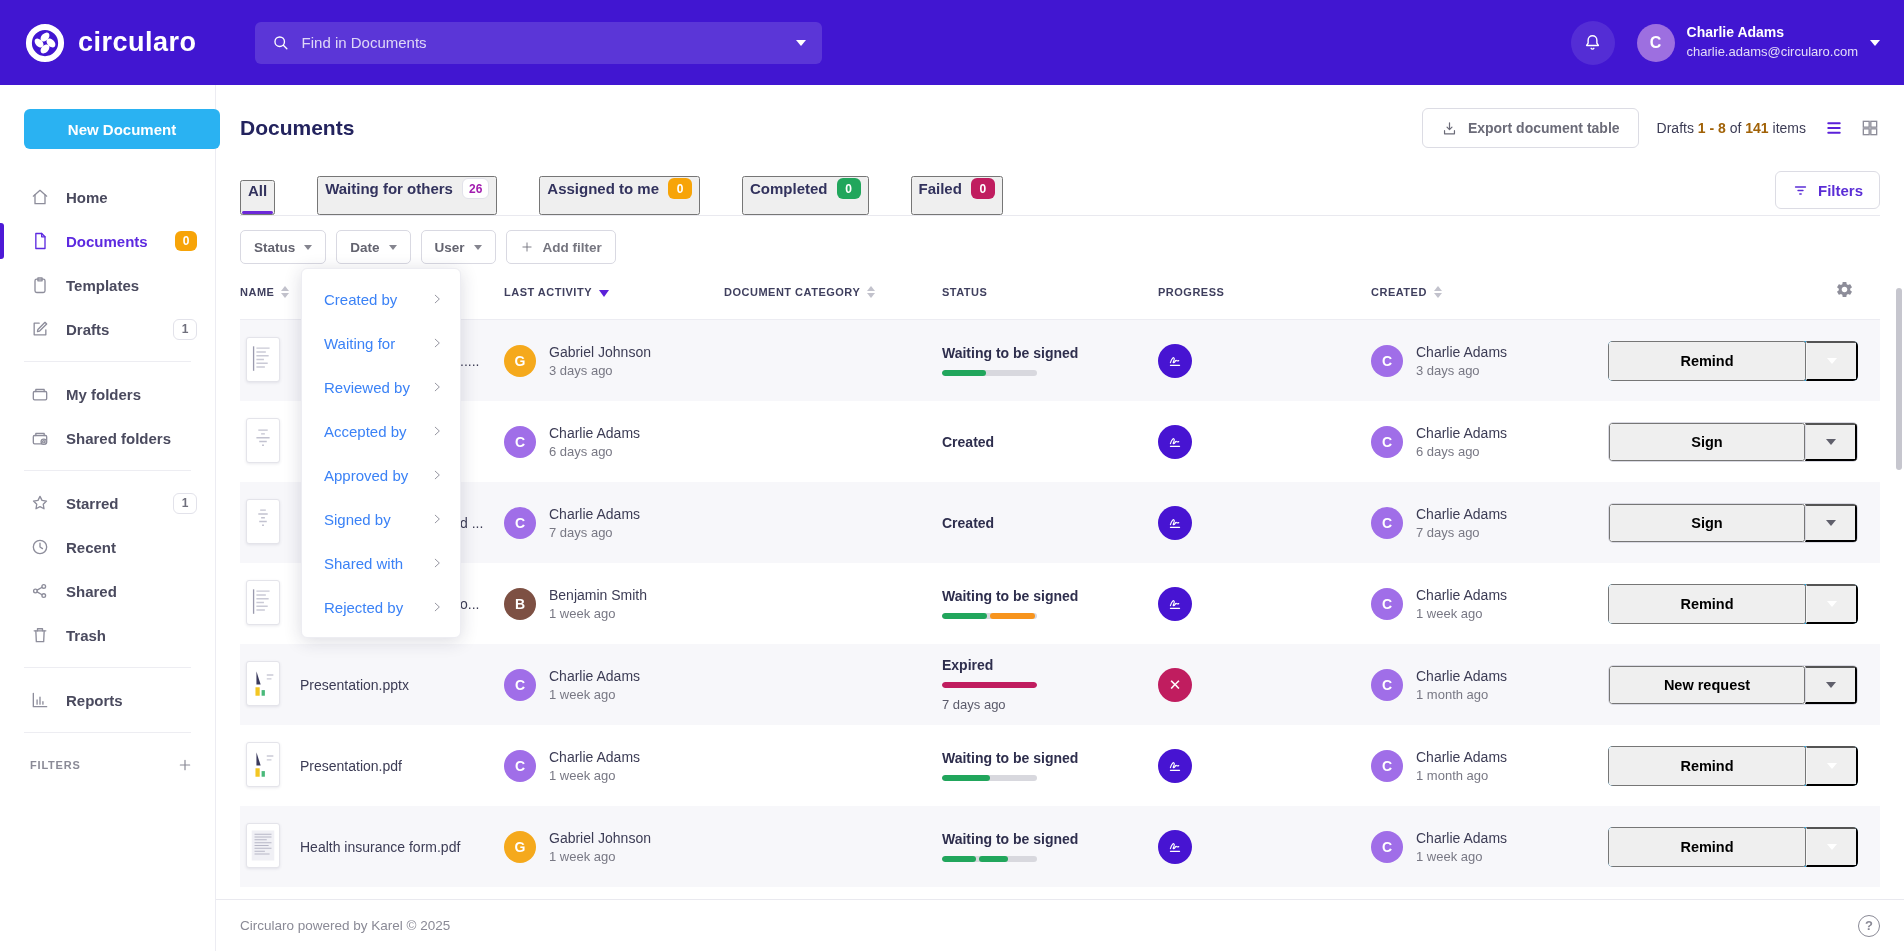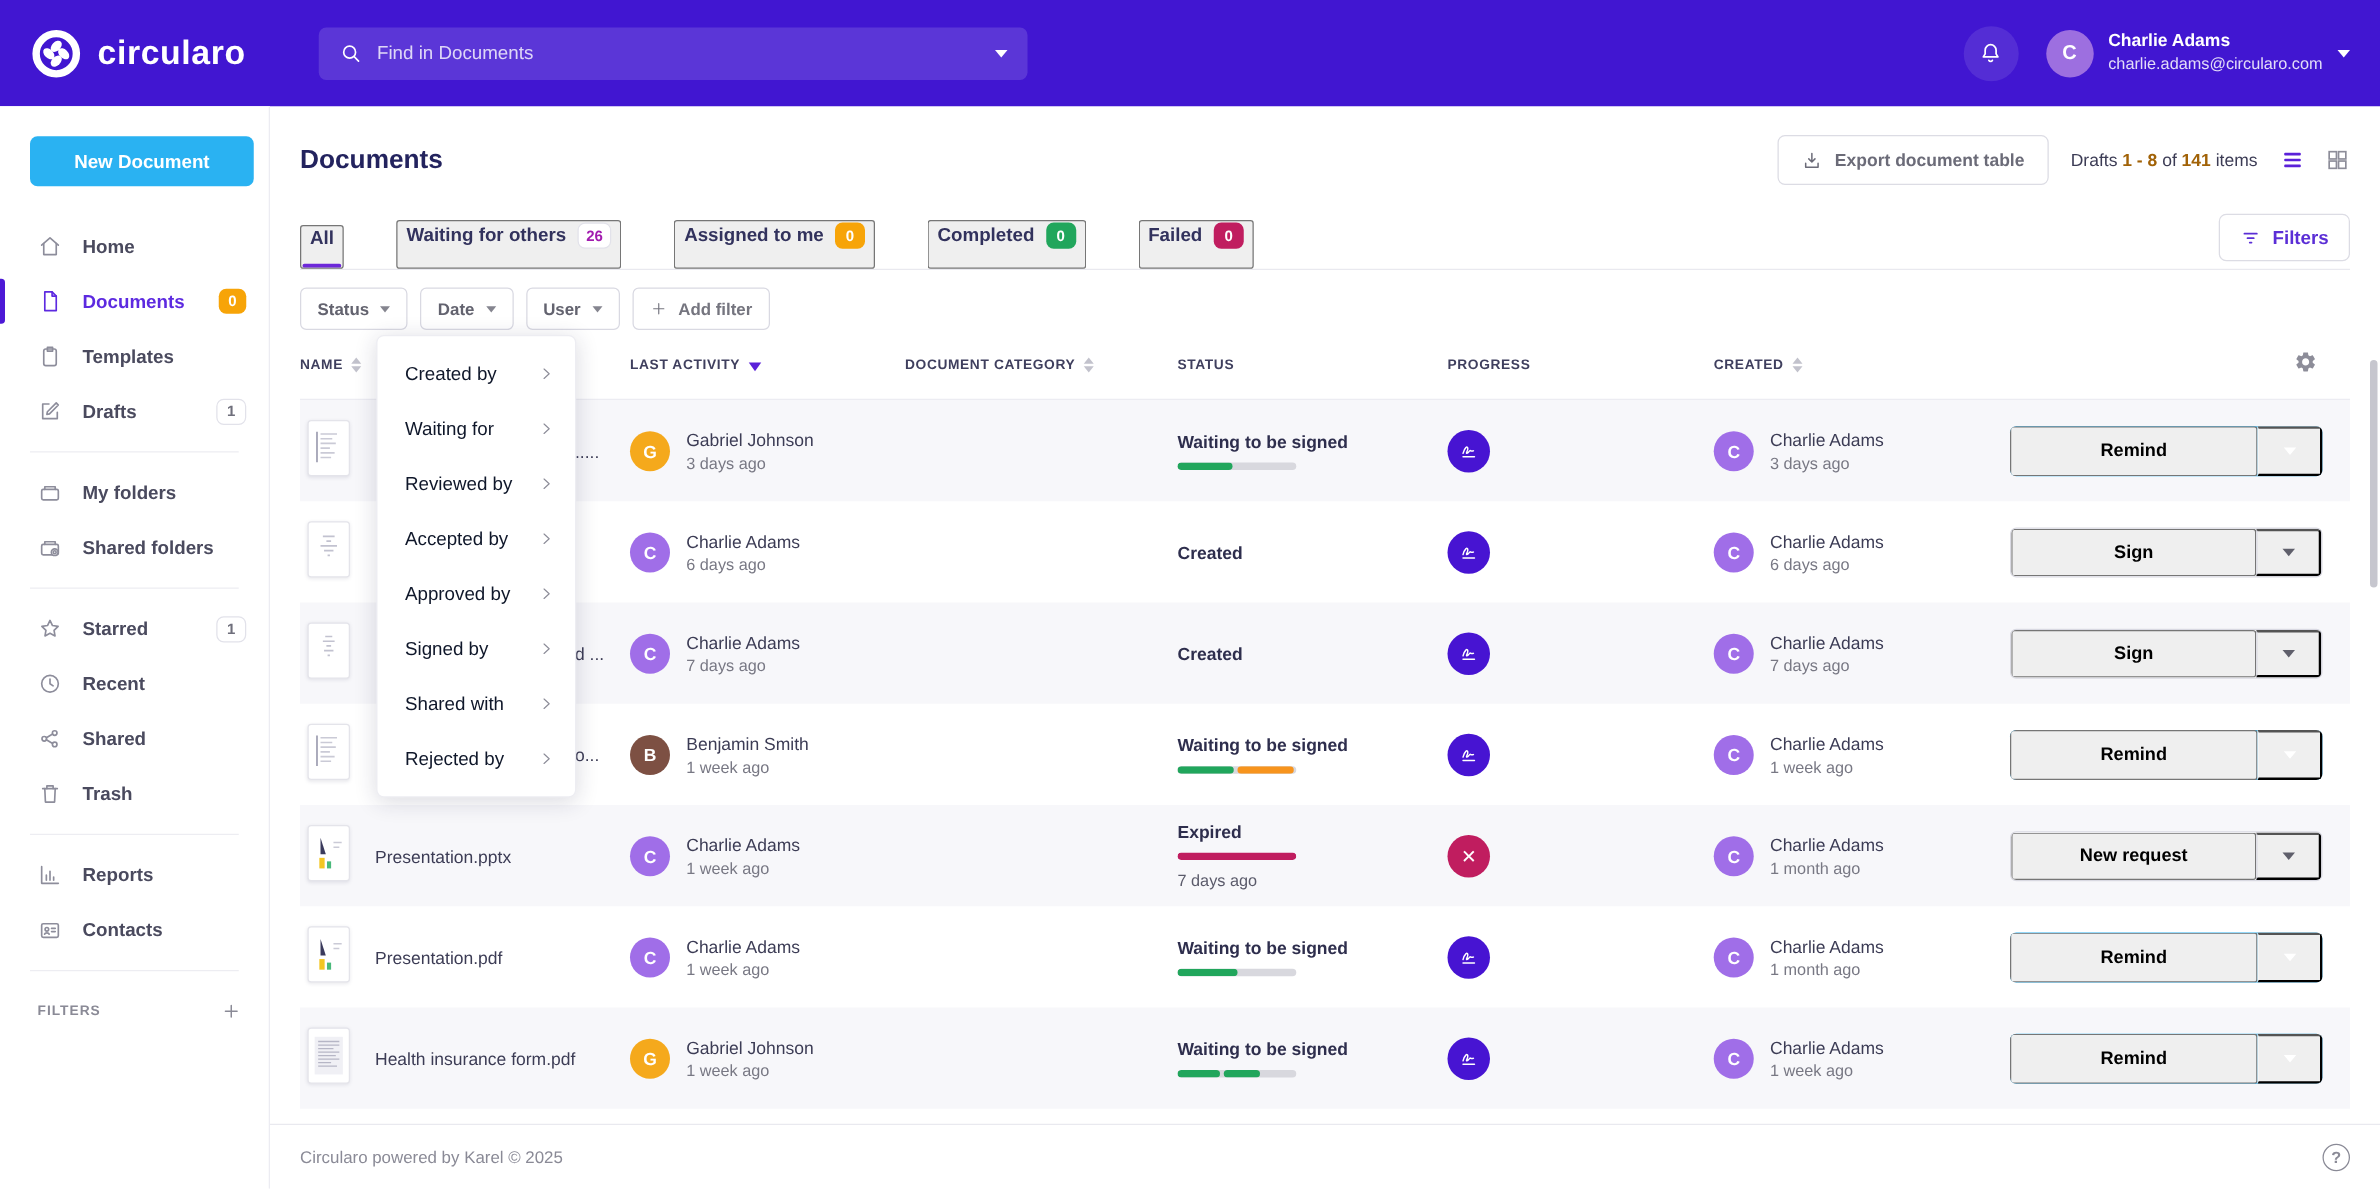--- a/index.html
+++ b/index.html
@@ -23,21 +23,21 @@
   .userbox{display:flex;align-items:center;gap:12px;cursor:pointer;}
   .avatar{border-radius:50%;color:#fff;display:flex;align-items:center;justify-content:center;font-weight:700;}
   .av-hdr{width:38px;height:38px;background:#9d6fe0;font-size:16px;}
   .user-meta{line-height:1.25;}
   .user-name{color:#fff;font-size:14px;font-weight:700;}
   .user-email{color:rgba(255,255,255,.85);font-size:13px;}
 
   
   .app{display:flex;height:866px;}
   .sidebar{width:216px;background:#fff;border-right:1px solid #ececf2;padding-top:24px;flex-shrink:0;}
-  .new-doc{display:block;width:179px;margin:0 0 26px 24px;height:40px;background:#2ab2f2;color:#fff;
+  .new-doc{display:block;width:196px;margin:0 0 26px 24px;height:40px;background:#2ab2f2;color:#fff;
     border:none;border-radius:6px;font-size:15px;font-weight:700;cursor:pointer;font-family:inherit;}
   .sb-item{position:relative;height:44px;display:flex;align-items:center;gap:16px;padding:0 18px 0 30px;
     color:#4a4a5e;font-size:15px;font-weight:600;cursor:pointer;}
   .sb-item .ic{color:#8d8d9b;}
   .sb-item.active{color:#5d2ae0;}
   .sb-item.active .ic{color:#5d2ae0;}
   .sb-item.active::before{content:"";position:absolute;left:0;top:4px;bottom:4px;width:4px;background:#4d19d6;border-radius:0 3px 3px 0;}
   .sb-badge{margin-left:auto;min-width:22px;height:20px;border-radius:6px;background:#f7a408;color:#fff;
     font-size:12px;font-weight:700;display:flex;align-items:center;justify-content:center;padding:0 5px;}
   .sb-count{margin-left:auto;min-width:24px;height:21px;border-radius:6px;background:#fff;border:1px solid #e2e2ea;
@@ -113,21 +113,21 @@
   .btn-group.primary .caret-part{border-left:1px solid rgba(255,255,255,.55);}
   .btn-group.primary .c-tri{border-left:5px solid transparent;border-right:5px solid transparent;border-top:6px solid #fff;width:0;height:0;}
   .btn-group.outline{background:#fff;border:1px solid #d9d9e2;color:#3c3c55;}
   .btn-group.outline .caret-part{border-left:1px solid #d9d9e2;}
   .btn-group.outline .c-tri{border-left:5px solid transparent;border-right:5px solid transparent;border-top:6px solid #5f5f6b;width:0;height:0;}
 
   
   .menu{position:absolute;z-index:30;top:183px;left:85px;width:160px;background:#fff;border-radius:6px;
     box-shadow:0 3px 18px rgba(30,30,70,.16);border:1px solid #ededf2;padding:8px 0;}
   .menu-item{height:44px;display:flex;align-items:center;justify-content:space-between;
-    padding:0 16px 0 22px;font-size:15px;color:#0f172a;cursor:pointer;}
+    padding:0 16px 0 22px;font-size:15px;color:#3b82f6;cursor:pointer;}
   .menu-item .ic{color:#8d8d99;}
 
   
   .footer{margin-top:auto;border-top:1px solid #e9e9ef;height:52px;display:flex;align-items:center;
     margin-left:-24px;margin-right:-24px;padding:0 24px;background:#fff;}
   .footer-text{font-size:13.5px;color:#8a8a96;}
   .help{margin-left:auto;width:22px;height:22px;border-radius:50%;border:1.6px solid #8a8a96;color:#8a8a96;
     font-size:13px;font-weight:700;display:flex;align-items:center;justify-content:center;cursor:pointer;}
 
   .scroll-thumb{position:fixed;right:2px;top:288px;width:6px;height:182px;border-radius:3px;background:#c6c6ce;}
@@ -286,31 +286,20 @@
         <div class="sb-divider"></div>
         <div class="sb-item">
           <span class="ic">
             <svg width="20" height="20" viewBox="0 0 24 24" fill="none" stroke="currentColor" stroke-width="1.6" stroke-linecap="round" stroke-linejoin="round">
               <path d="M4 4v16h16"></path>
               <path d="M8.5 17v-5M12 17V8.5M15.5 17v-3"></path>
             </svg>
           </span>
           <span>Reports</span>
         </div>
-        <div class="sb-item">
-          <span class="ic">
-            <svg width="20" height="20" viewBox="0 0 24 24" fill="none" stroke="currentColor" stroke-width="1.6" stroke-linecap="round" stroke-linejoin="round">
-              <rect x="4" y="6" width="16" height="13" rx="1.5"></rect>
-              <circle cx="9" cy="11.3" r="1.7"></circle>
-              <path d="M6.8 16c.6-1.6 3.8-1.6 4.4 0"></path>
-              <path d="M13.5 10.5H17M13.5 13.5H17"></path>
-            </svg>
-          </span>
-          <span>Contacts</span>
-        </div>
       </div>
     <div class="sb-divider"></div>
     <div class="sb-filters">
       <span class="sb-filters-label">FILTERS</span>
       <span class="ic">
         <svg width="16" height="16" viewBox="0 0 24 24" fill="none" stroke="currentColor" stroke-width="1.8" stroke-linecap="round">
             <path d="M12 5v14M5 12h14"></path>
           </svg>
       </span>
     </div>

